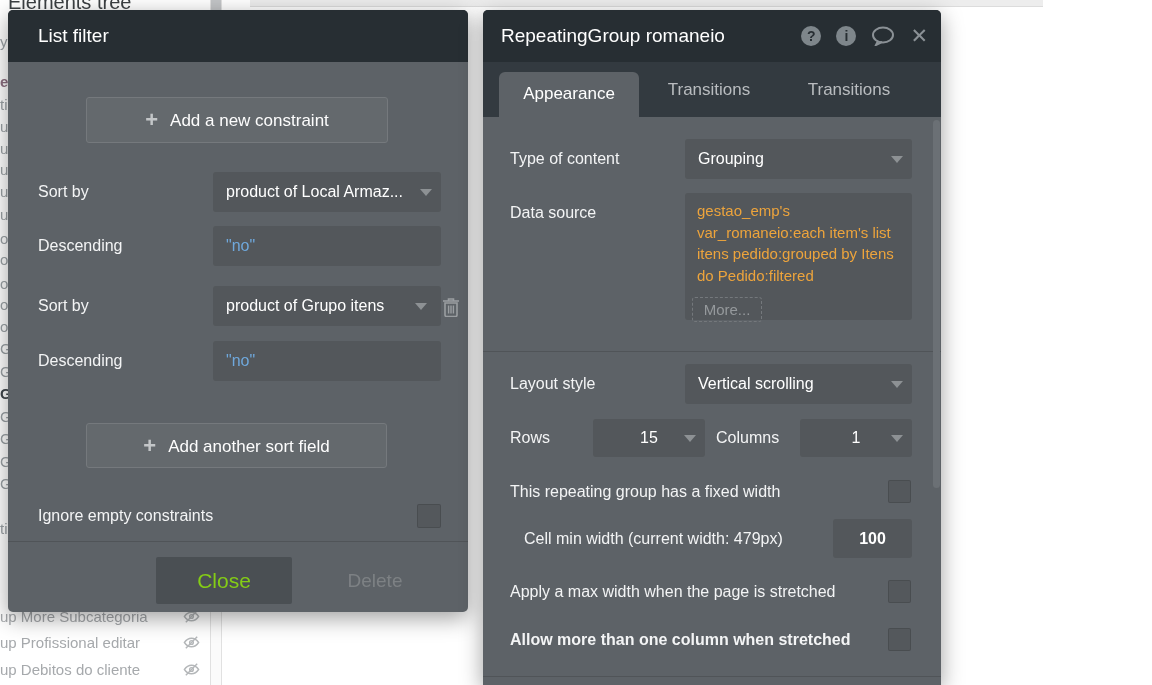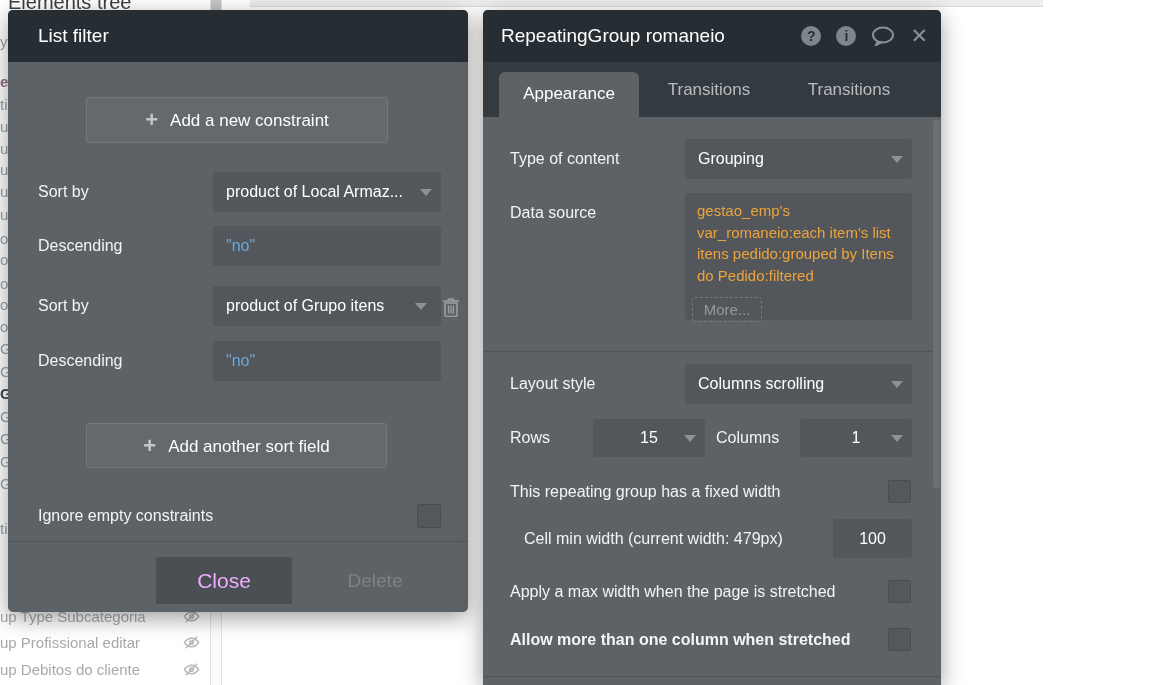--- a/index.html
+++ b/index.html
@@ -53,21 +53,21 @@
          color:#b9bcbf; font-size:17px; }
   .tab.active { top:10px; height:45px; line-height:43px; background:#5d6267;
                 border-radius:6px 6px 0 0; color:#fff; }
   .datasource { position:absolute; background:#53575b; border-radius:3px; color:#eda43c;
                 font-size:15px; line-height:21.5px; padding:7px 10px 6px 12px; }
   .morebtn { position:absolute; border:1px dashed #74787c; border-radius:3px; color:#95999c;
              font-size:15px; text-align:center; line-height:23px; }
   .panel-scroll { position:absolute; width:7px; border-radius:4px; background:#6b7075; }
 
   .delete-btn { position:absolute; color:#7d8184; font-size:19px; text-align:center; }
-  .close-btn { position:absolute; background:#4a4f53; border-radius:2px; color:#f0abfc;
+  .close-btn { position:absolute; background:#4a4f53; border-radius:2px; color:#84cc16;
                font-size:21px; text-align:center; }
   svg { display:block; }
 </style>
 </head>
 <body>
 
 <div class="stage">
 
   <div class="tree-title">Elements tree</div>
   <div>
@@ -88,21 +88,21 @@
       <span class="frag" style="top: 363px;">Gr</span>
       <span class="frag" style="top: 385px; color: rgb(63, 70, 75); font-weight: 700;">Gr</span>
       <span class="frag" style="top: 408px;">Gr</span>
       <span class="frag" style="top: 430px;">Gr</span>
       <span class="frag" style="top: 453px;">Gr</span>
       <span class="frag" style="top: 475px;">Gr</span>
       <span class="frag" style="top: 520px;">ti</span>
     </div>
 
   <div class="tree-row" style="top:608px;">
-    <span>up Type Subcategoria</span>
+    <span>up More Subcategoria</span>
     <span class="eye">
       <svg width="17" height="15" viewBox="0 0 24 20">
           <path d="M2 10s4-6 10-6 10 6 10 6-4 6-10 6S2 10 2 10z" fill="none" stroke="#b4b7b9" stroke-width="2"></path>
           <circle cx="12" cy="10" r="2.6" fill="none" stroke="#b4b7b9" stroke-width="2"></circle>
           <line x1="4" y1="18" x2="20" y2="2" stroke="#b4b7b9" stroke-width="2"></line>
         </svg>
     </span>
   </div>
   <div class="tree-row" style="top:634px;">
     <span>up Profissional editar</span>
@@ -215,41 +215,41 @@
     <div class="lbl" style="left:27px; top:183px; line-height:40px;">Data source</div>
     <div class="datasource" style="left:202px; top:183px; width:227px; height:127px;">
       <span>gestao_emp's var_romaneio:each item's list itens pedido:grouped by Itens do Pedido:filtered</span>
     </div>
     <div class="morebtn" style="left:209px; top:287px; width:70px; height:25px;">More...</div>
 
     <div class="divider" style="top:341px;"></div>
 
     <div class="lbl" style="left:27px; top:354px; line-height:40px;">Layout style</div>
     <div class="field" style="left:202px; top:354px; width:227px; height:40px;">
-      <span class="val">Columns scrolling</span>
+      <span class="val">Vertical scrolling</span>
       <span class="chev"></span>
     </div>
 
     <div class="lbl" style="left:27px; top:409px; line-height:38px;">Rows</div>
     <div class="field center" style="left:110px; top:409px; width:112px; height:38px;">
       <span class="val" style="line-height:38px;">15</span>
       <span class="chev" style="top:16px;"></span>
     </div>
     <div class="lbl" style="left:233px; top:409px; line-height:38px;">Columns</div>
     <div class="field center" style="left:317px; top:409px; width:112px; height:38px;">
       <span class="val" style="line-height:38px;">1</span>
       <span class="chev" style="top:16px;"></span>
     </div>
 
     <div class="lbl" style="left:27px; top:470px; line-height:23px;">This repeating group has a fixed width</div>
     <div class="checkbox" style="left:405px; top:470px; width:23px; height:23px;"></div>
 
     <div class="lbl" style="left:41px; top:509px; line-height:39px;">Cell min width (current width: 479px)</div>
     <div class="field center" style="left:350px; top:509px; width:79px; height:39px;">
-      <span class="val" style="line-height:39px;">100</span>
+      <span class="val" style="line-height:39px;font-weight:bold;">100</span>
     </div>
 
     <div class="lbl" style="left:27px; top:570px; line-height:23px;">Apply a max width when the page is stretched</div>
     <div class="checkbox" style="left:405px; top:570px; width:23px; height:23px;"></div>
 
     <div class="lbl" style="left:27px; top:618px; line-height:23px;font-weight:bold;">Allow more than one column when stretched</div>
     <div class="checkbox" style="left:405px; top:618px; width:23px; height:23px;"></div>
 
     <div class="divider" style="top:666px;"></div>
 

